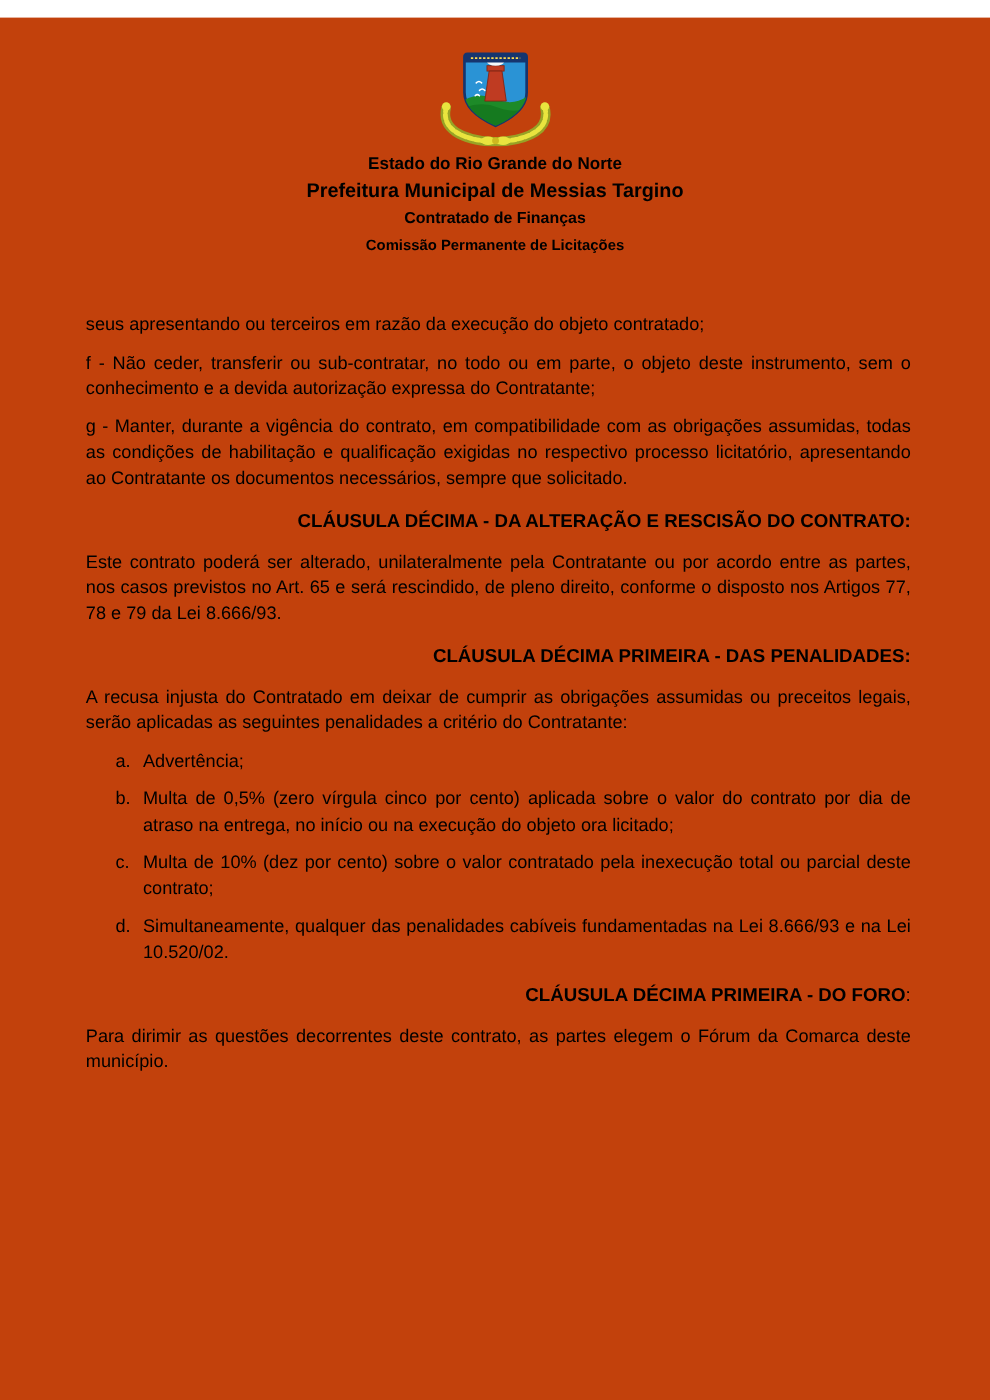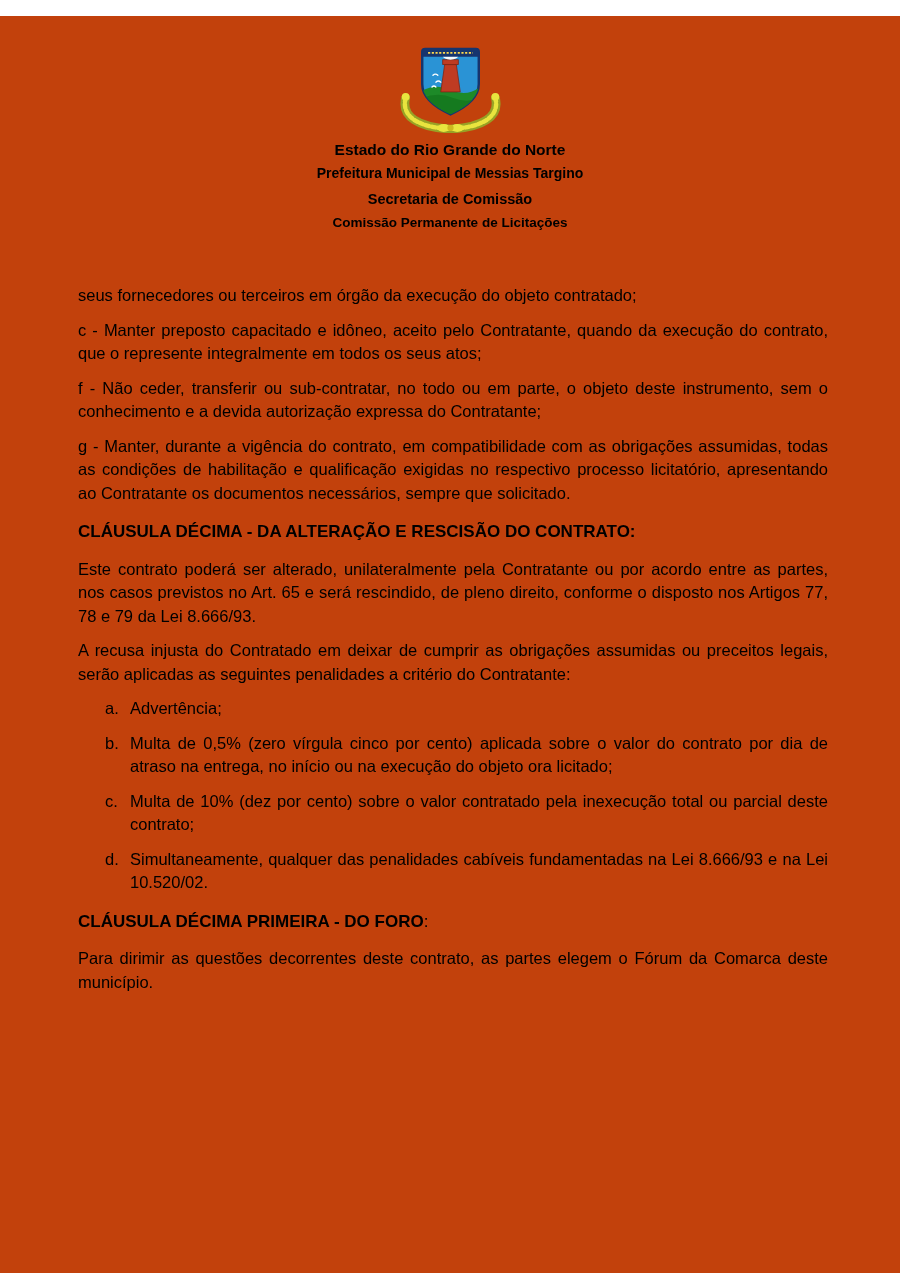--- a/index.html
+++ b/index.html
@@ -11,38 +11,38 @@
     overflow: hidden;
     font-family: Liberation Sans, sans-serif;
     color: #000000;
     box-sizing: border-box;
     margin-top: 16px;
   }
   
   .doc-header { padding-top: 27px; text-align: center; }
   .crest { display: block; margin: 0 auto 8px auto; }
   .h-state { font-weight: bold; font-size: 15.5px; line-height: 18px; }
-  .h-muni  { font-weight: bold; font-size: 14px; line-height: 25px; margin-top: 2px; }
+  .h-muni  { font-weight: bold; font-size: 18px; line-height: 25px; margin-top: 2px; }
   .h-secr  { font-weight: bold; font-size: 14.5px; line-height: 18px; margin-top: 4px; }
   .h-comm  { font-weight: bold; font-size: 13.5px; line-height: 17px; margin-top: 6px; text-align: center; }
   
   .doc-body {
     margin: 53px 72px 0 78px;
     font-size: 16.5px;
     line-height: 23.5px;
   }
   .doc-body p {
     margin: 0 0 11px 0;
     text-align: justify;
   }
   .doc-body h2 {
     font-size: 17px;
     font-weight: bold;
     margin: 15px 0 14px 0;
-    text-align: left;
+    text-align: right;
   }
   .colon { font-weight: normal; }
   .penalty-list { margin: 4px 0 0 0; }
   .penalty-item { display: flex; margin: 0 0 11px 0; }
   .penalty-marker { flex: 0 0 25px; margin-left: 27px; }
   .penalty-text { flex: 1; text-align: justify; }
   .indent-sm { text-indent: 6px; }
 </style>
 </head>
 <body>
@@ -79,34 +79,34 @@
         <ellipse cx="54" cy="10.5" rx="4.5" ry="2.8" fill="#ffffff" opacity="0.95"></ellipse>
 
         <path d="M42,33 q2.5,-2.5 5,0 M45,40 q2.5,-2.5 5,0 M41,45 q2,-2 4,0" fill="none" stroke="#ffffff" stroke-width="1.4" stroke-linecap="round"></path>
 
         <path d="M31,6 L89,6 L89,14 L31,14 Z" fill="#16356e"></path>
         <line x1="37" y1="10" x2="83" y2="10" stroke="#ffd94d" stroke-width="1.6" stroke-dasharray="2.2,1.6"></line>
       </g>
     </svg>
     <div class="h-state">Estado do Rio Grande do Norte</div>
     <div class="h-muni">Prefeitura Municipal de Messias Targino</div>
-    <div class="h-secr">Secretaria de Comissão</div>
+    <div class="h-secr">Contratado de Finanças</div>
     <div class="h-comm">Comissão Permanente de Licitações</div>
   </header>
 
   <main class="doc-body">
 
-    <p>seus fornecedores ou terceiros em órgão da execução do objeto contratado;</p>
-    <p>c - Manter preposto capacitado e idôneo, aceito pelo Contratante, quando da execução do contrato, que o represente integralmente em todos os seus atos;</p>
+    <p>seus apresentando ou terceiros em razão da execução do objeto contratado;</p>
     <p>f - Não ceder, transferir ou sub-contratar, no todo ou em parte, o objeto deste instrumento, sem o conhecimento e a devida autorização expressa do Contratante;</p>
     <p>g - Manter, durante a vigência do contrato, em compatibilidade com as obrigações assumidas, todas as condições de habilitação e qualificação exigidas no respectivo processo licitatório, apresentando ao Contratante os documentos necessários, sempre que solicitado.</p>
 
     <h2>CLÁUSULA DÉCIMA - DA ALTERAÇÃO E RESCISÃO DO CONTRATO:</h2>
     <p>Este contrato poderá ser alterado, unilateralmente pela Contratante ou por acordo entre as partes, nos casos previstos no Art. 65 e será rescindido, de pleno direito, conforme o disposto nos Artigos 77, 78 e 79 da Lei 8.666/93.</p>
 
+    <h2>CLÁUSULA DÉCIMA PRIMEIRA - DAS PENALIDADES:</h2>
     <p>A recusa injusta do Contratado em deixar de cumprir as obrigações assumidas ou preceitos legais, serão aplicadas as seguintes penalidades a critério do Contratante:</p>
 
     <div class="penalty-list">
       <div class="penalty-item">
         <span class="penalty-marker">a.</span>
         <span class="penalty-text">Advertência;</span>
       </div>
       <div class="penalty-item">
         <span class="penalty-marker">b.</span>
         <span class="penalty-text">Multa de 0,5% (zero vírgula cinco por cento) aplicada sobre o valor do contrato por dia de atraso na entrega, no início ou na execução do objeto ora licitado;</span>

